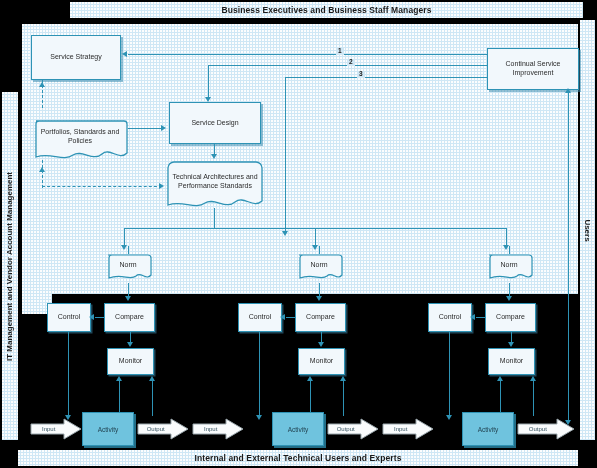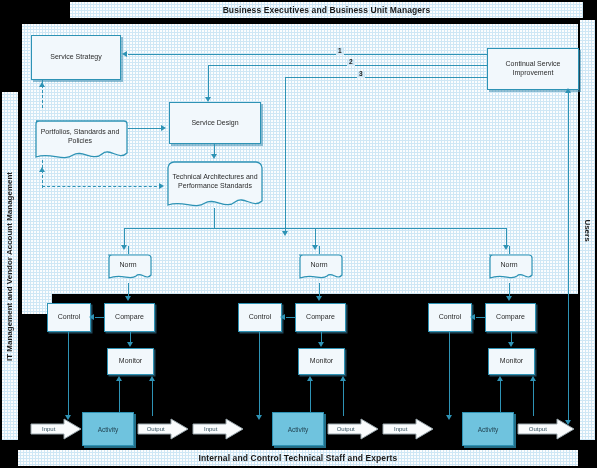--- a/index.html
+++ b/index.html
@@ -84,33 +84,33 @@
     box-shadow:2px 2px 0 rgba(46,147,181,.75);
     position:absolute;box-sizing:border-box;
   }
 </style>
 </head>
 <body>
 
 <div id="stage">
 
   <div class="abs band barlabel" style="left:70px;top:2px;width:513px;height:16px;">
-    <span>Business Executives and Business Unit Managers</span>
+    <span>Business Executives and Business Staff Managers</span>
   </div>
 
   <div class="abs band vbar" style="left:2px;top:92px;width:16px;height:348px;">
     <span>IT Management and Vendor Account Management</span>
   </div>
 
   <div class="abs band vbar right" style="left:580px;top:20px;width:15px;height:420px;">
     <span>Users</span>
   </div>
 
   <div class="abs band barlabel" style="left:18px;top:450px;width:560px;height:16px;">
-    <span>Internal and Control Technical Staff and Experts</span>
+    <span>Internal and External Technical Users and Experts</span>
   </div>
 
   <div class="abs band" style="left:22px;top:24px;width:556px;height:270px;"></div>
 
   <div class="abs band" style="left:22px;top:24px;width:30px;height:290px;"></div>
 
   <div class="abs box" style="left:31px;top:35px;width:90px;height:45px;">
     <span>Service Strategy</span>
   </div>
 

